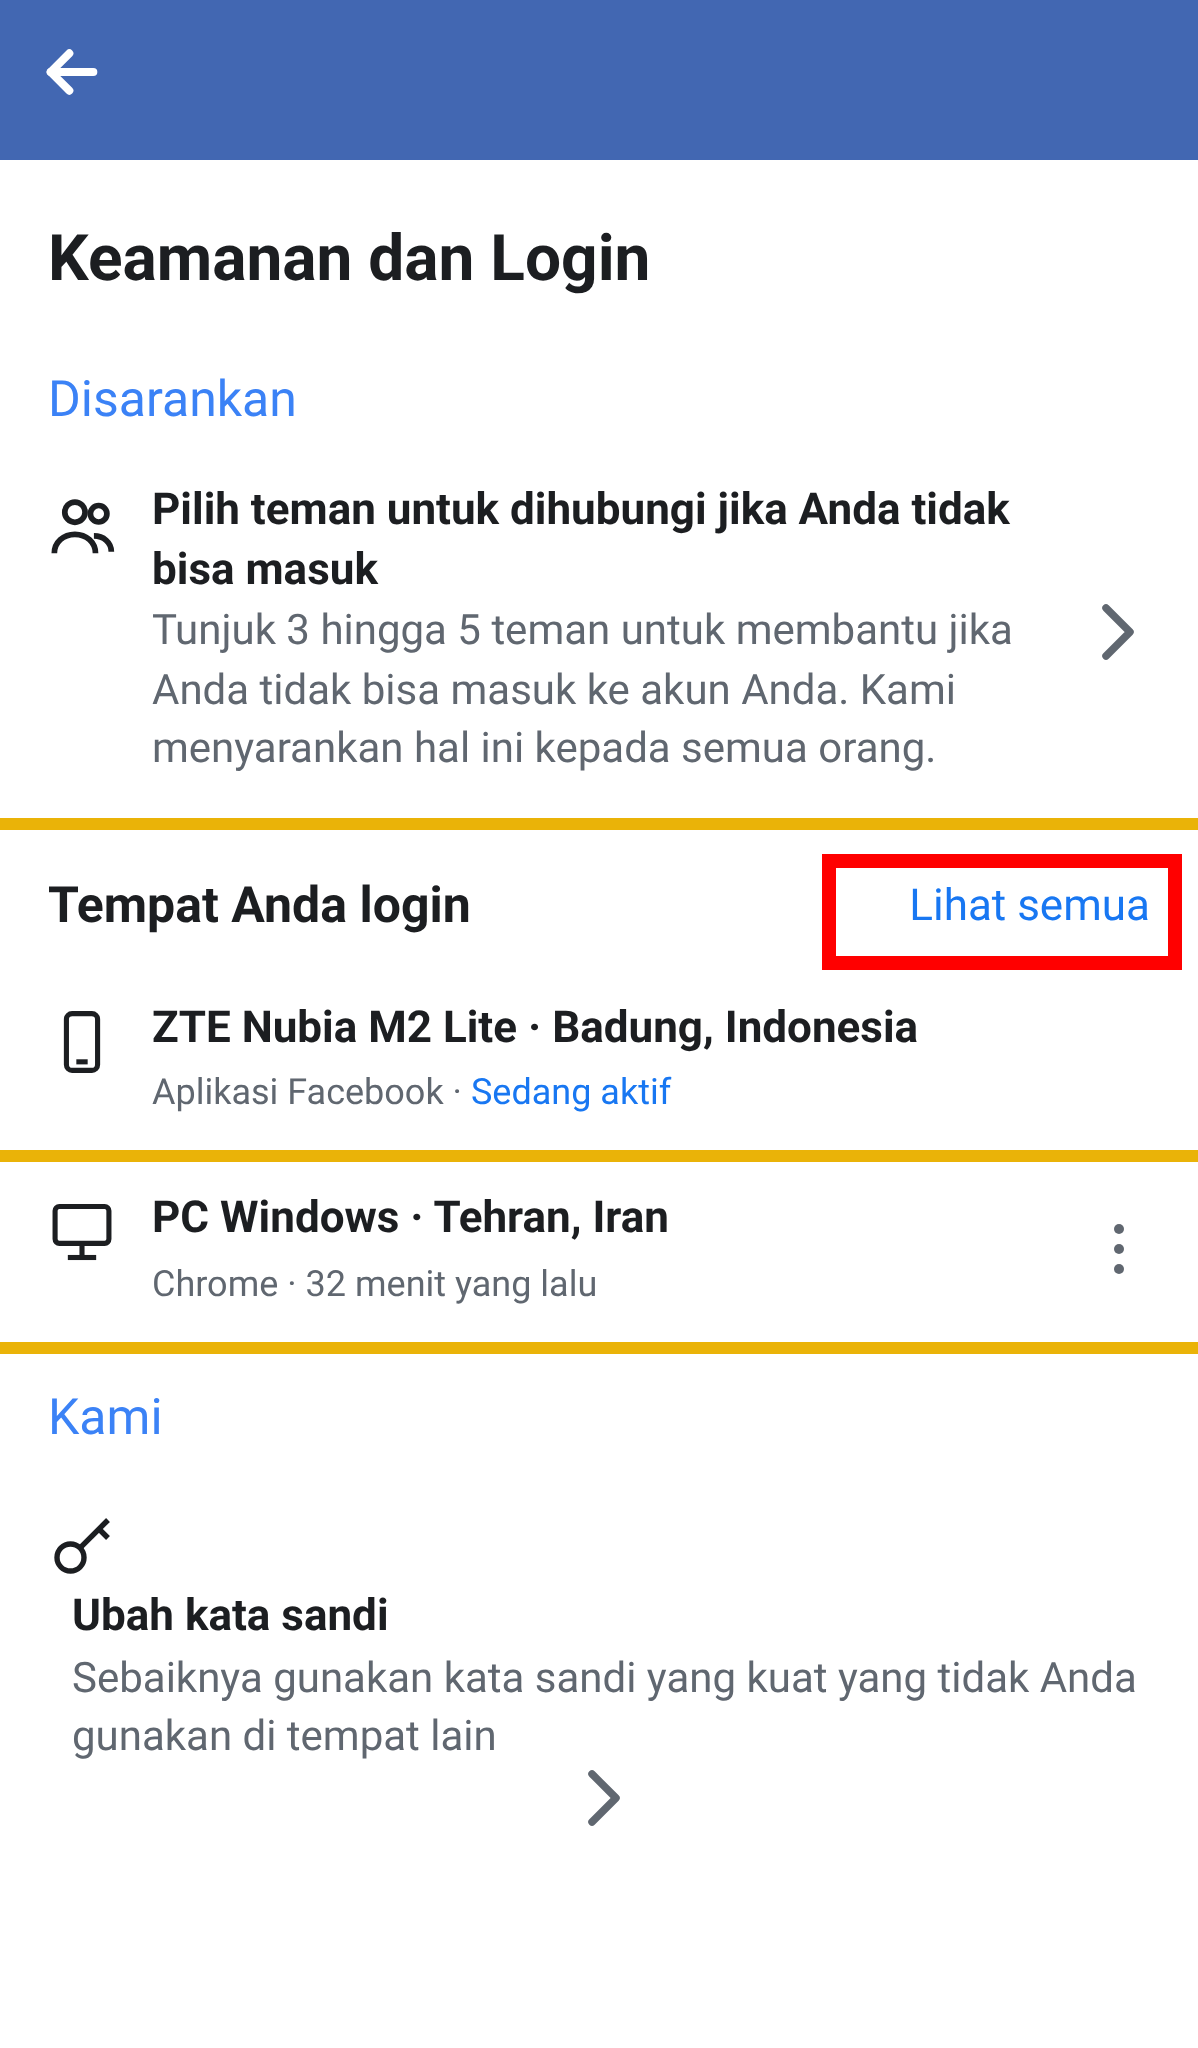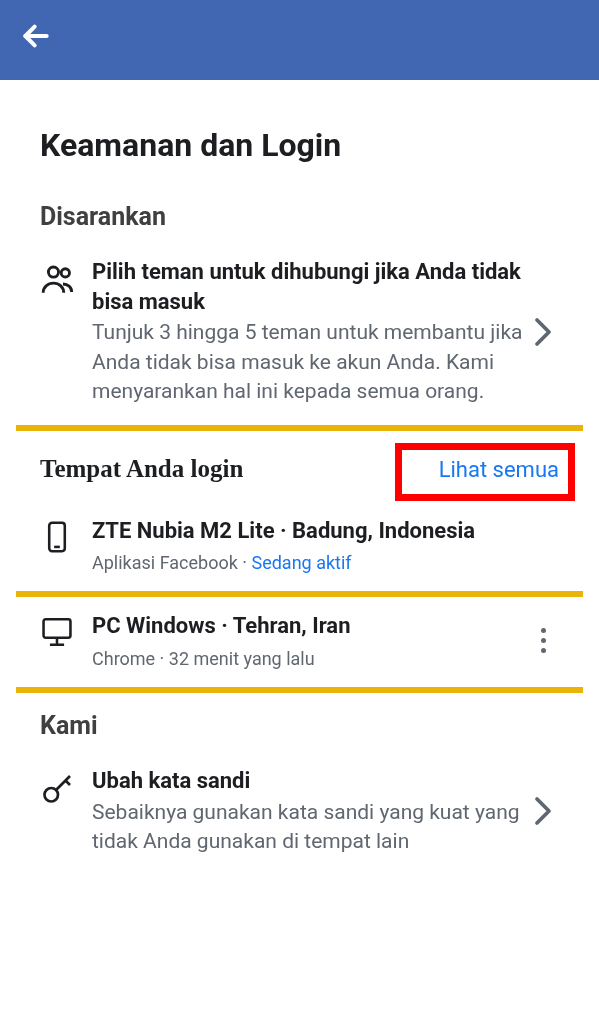--- a/index.html
+++ b/index.html
@@ -21,43 +21,44 @@
       align-items: center;
       padding-left: 20px;
     }
     .back-arrow {
       color: #fff;
       font-size: 32px;
       font-weight: bold;
       cursor: pointer;
     }
     .content {
-      padding: 16px;
+      padding: 0;
     }
     .page-title {
       font-size: 32px;
       font-weight: bold;
       color: #1c1e21;
       padding: 30px 24px 20px 24px;
     }
     .section-title {
       font-size: 25px;
-      font-weight: bold;
-      color: #404040;
+      font-weight: normal;
+      color: #3b82f6;
       padding: 18px 24px 12px 24px;
     }
     .list-item {
       display: flex;
       align-items: flex-start;
       padding: 14px 20px 18px 24px;
       border-bottom: 6px solid #eab308;
       cursor: pointer;
     }
     .list-item.no-border {
       border-bottom: none;
+      flex-direction: column;
     }
     .item-icon {
       width: 40px;
       flex-shrink: 0;
       padding-top: 4px;
     }
     .item-content {
       flex: 1;
       padding-left: 12px;
     }
@@ -111,21 +112,20 @@
       display: flex;
       justify-content: space-between;
       align-items: center;
       padding: 20px 14px 14px 24px;
       position: relative;
     }
     .section-header-row .section-title-inline {
       font-size: 25px;
       font-weight: bold;
       color: #1c1e21;
-      font-family: Liberation Serif, serif;
     }
     .see-all-link {
       font-size: 22px;
       color: #1877f2;
       cursor: pointer;
       padding: 6px 10px;
     }
     .highlight-box {
       position: absolute;
       border: 7px solid #ff0000;

